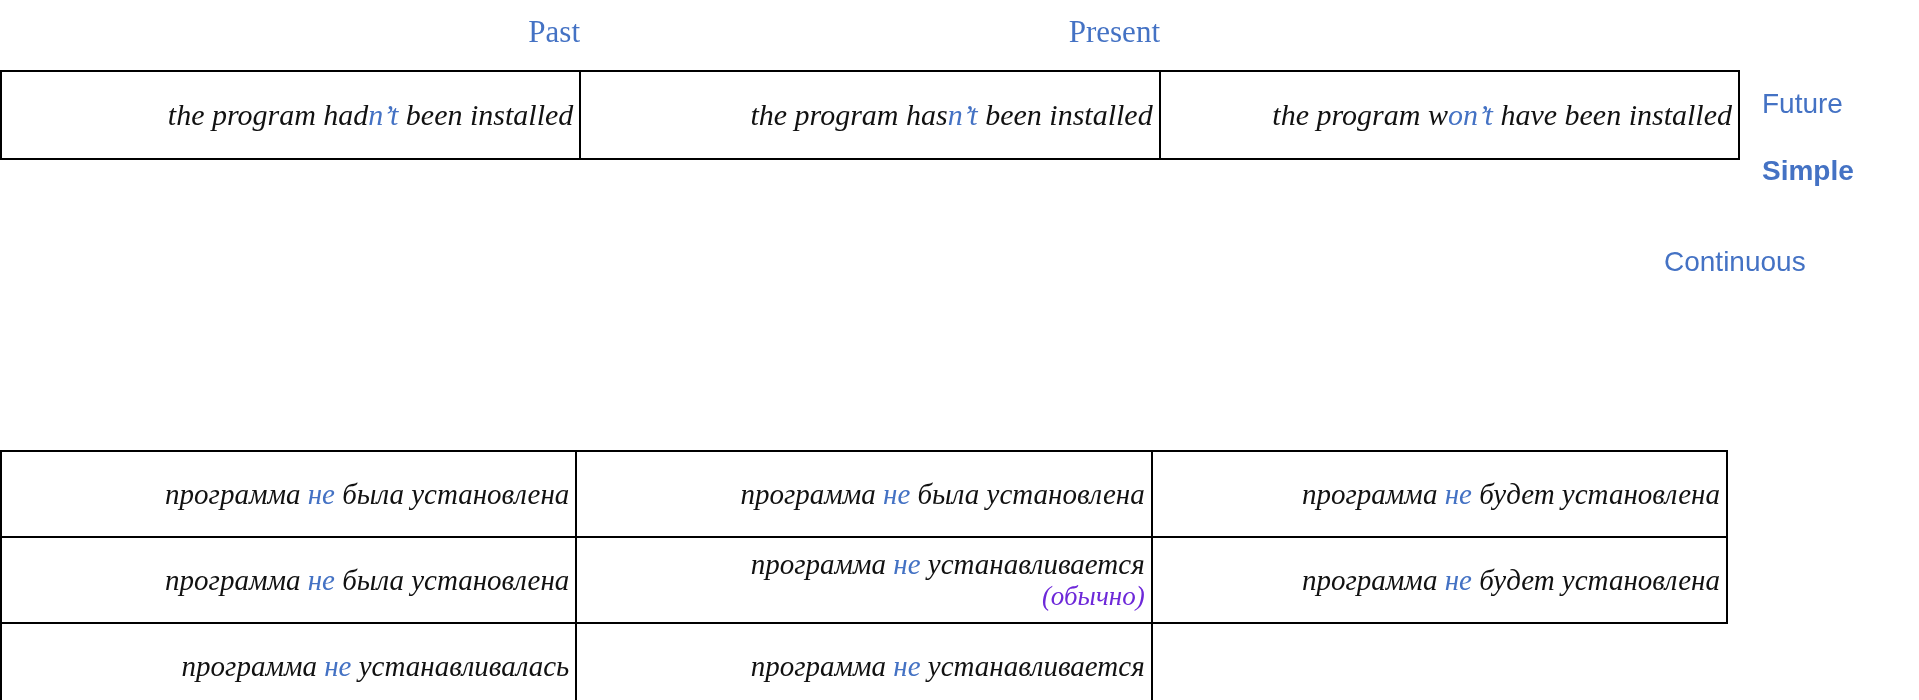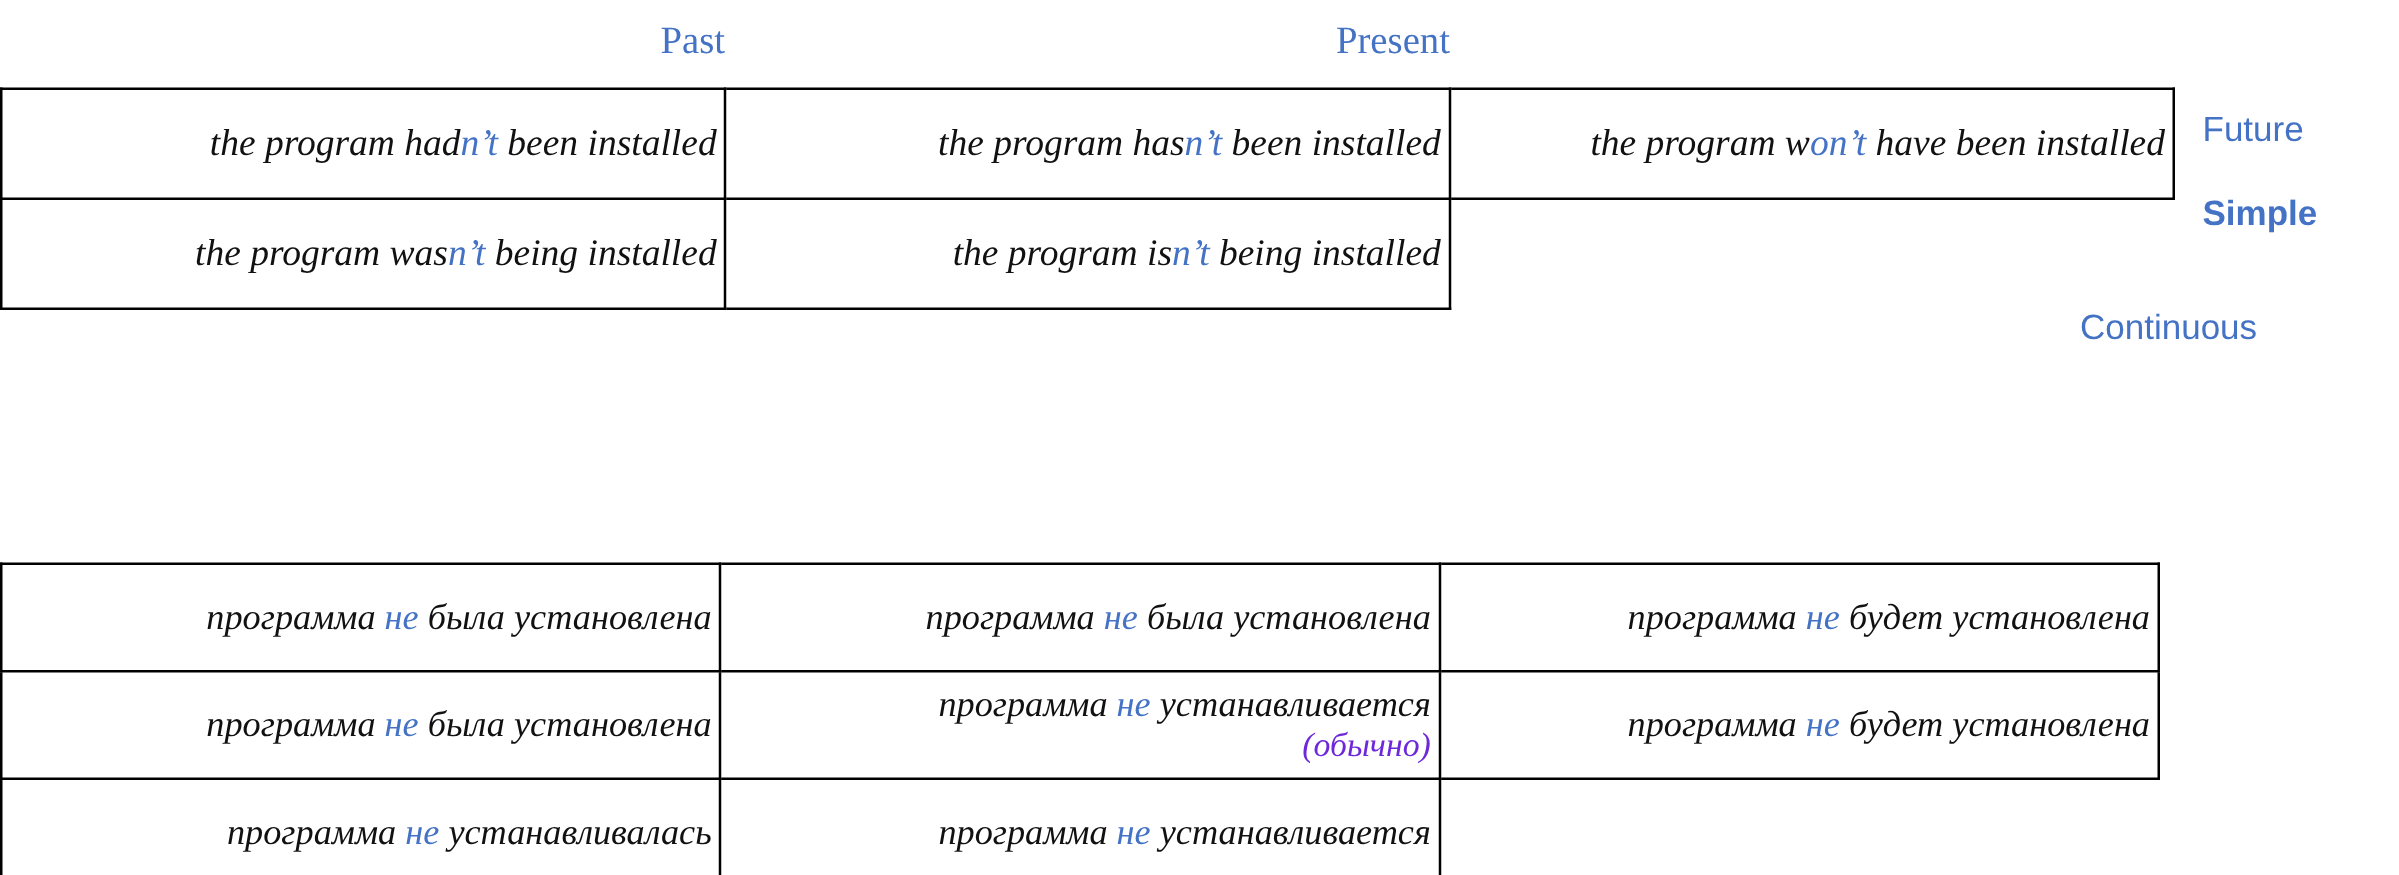--- a/index.html
+++ b/index.html
@@ -106,25 +106,20 @@
   <div class="header-cell">Present</div>
 </div>
 
 <table class="grid" id="english-table">
   <tbody>
       <tr>
         <td><span>the program had</span><span class="neg">n’t</span><span> been installed</span></td>
         <td><span>the program has</span><span class="neg">n’t</span><span> been installed</span></td>
         <td><span>the program w</span><span class="neg">on’t</span><span> have been installed</span></td>
       </tr>
-      <tr>
-        <td><span>the program was</span><span class="neg">n’t</span><span> being installed</span></td>
-        <td><span>the program is</span><span class="neg">n’t</span><span> being installed</span></td>
-        <td class="empty"></td>
-      </tr>
     </tbody>
 </table>
 
 <div class="aspect-label" id="aspect-perfect">Future</div>
 <div class="aspect-label" id="aspect-simple">Simple</div>
 <div class="aspect-label" id="aspect-continuous">Continuous</div>
 
 <table class="grid" id="russian-table">
   <tbody>
       <tr>

